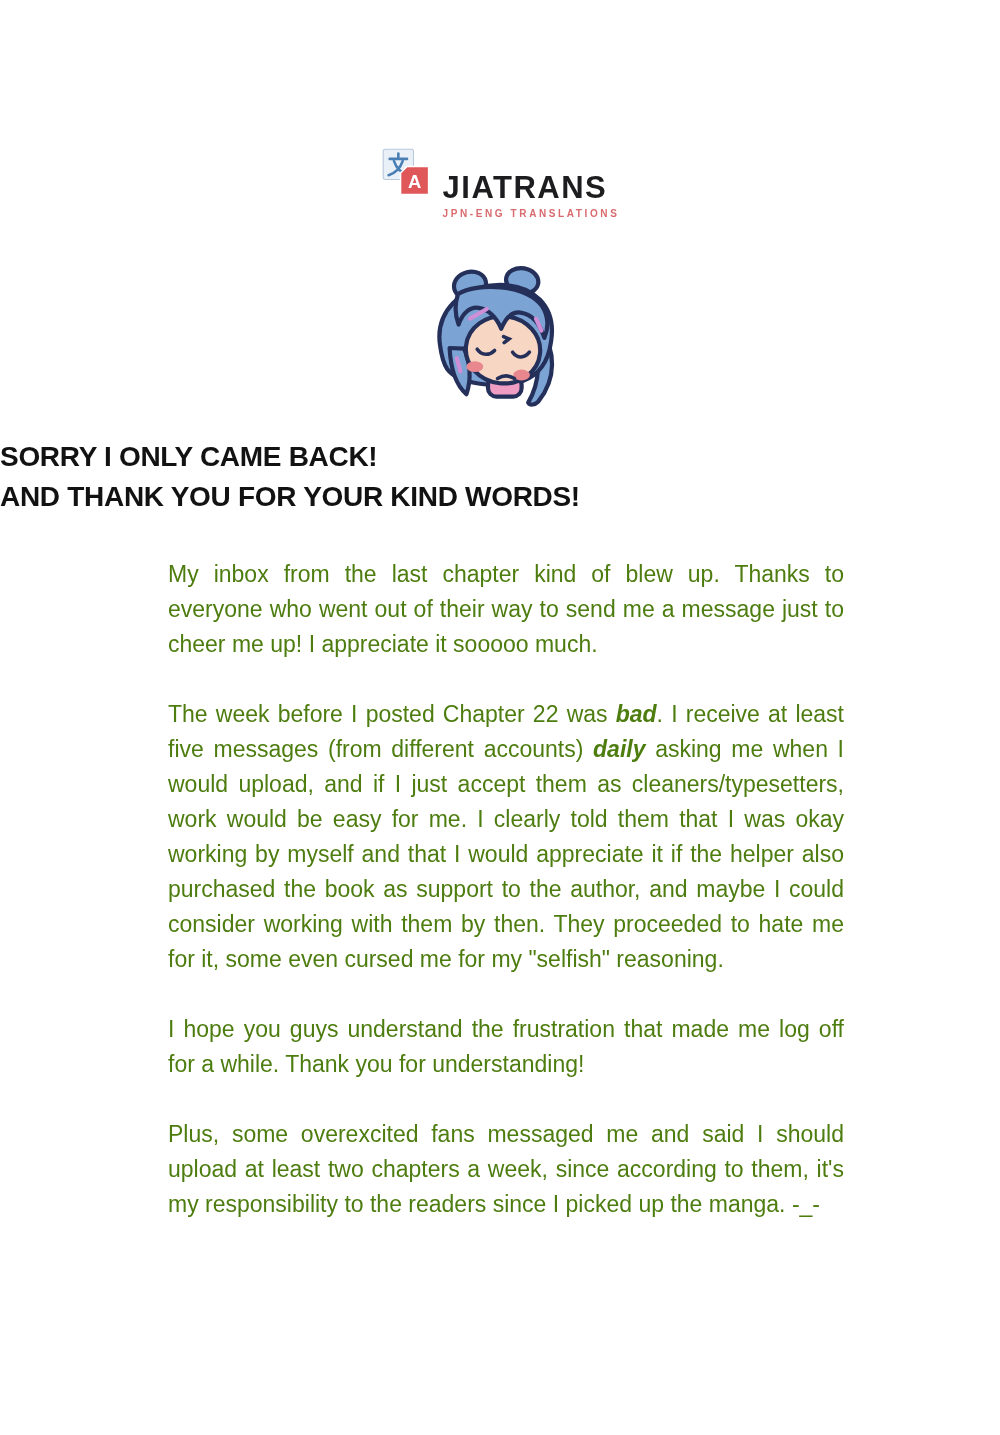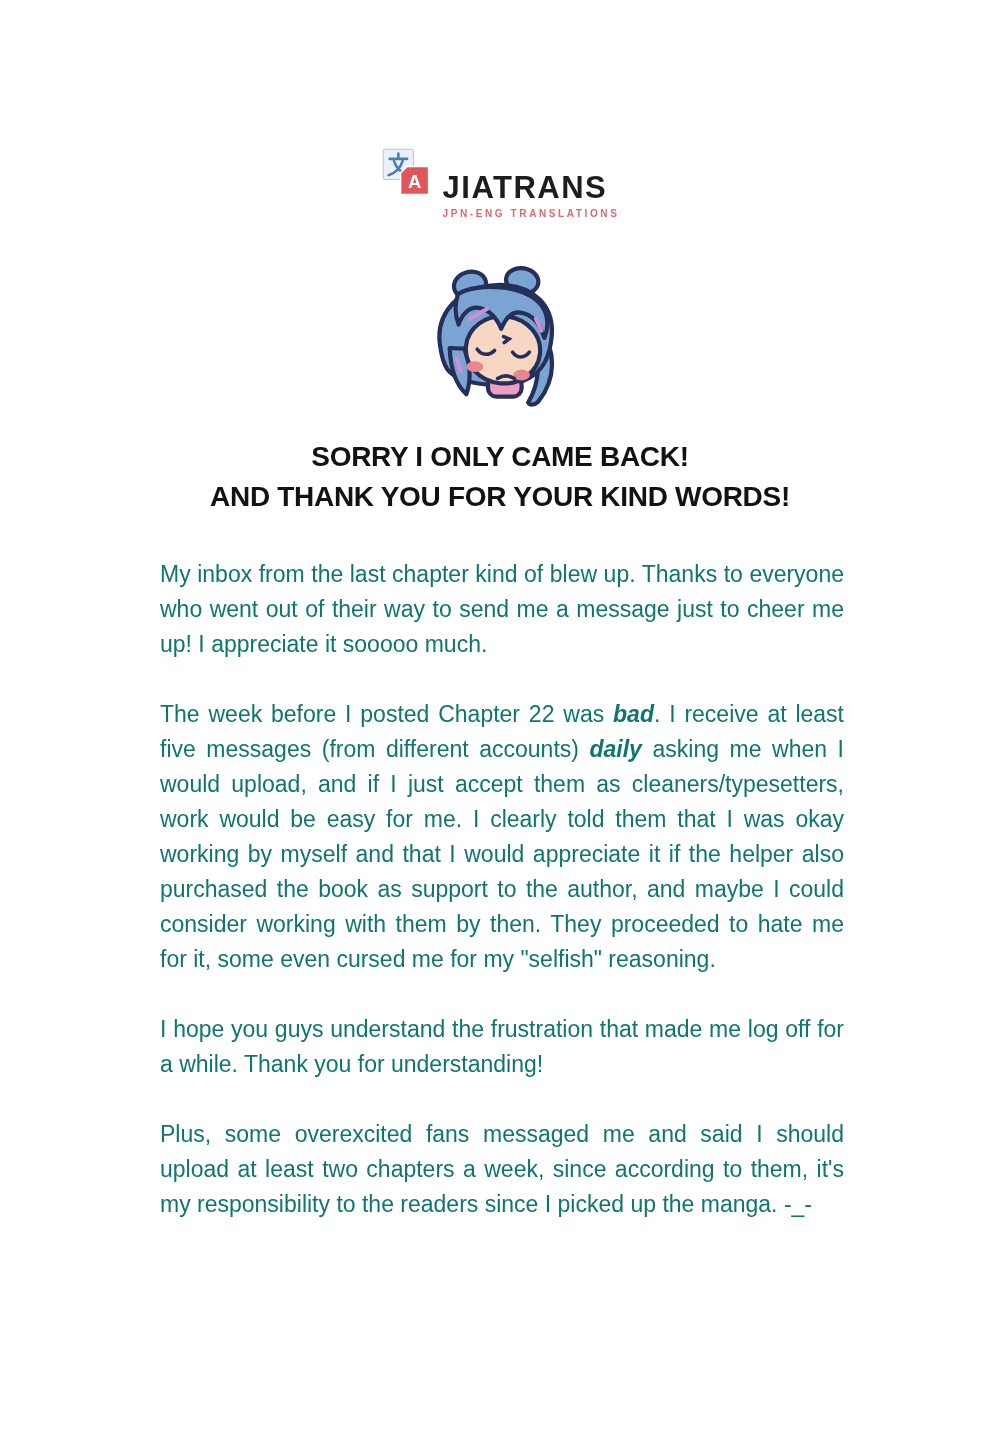--- a/index.html
+++ b/index.html
@@ -32,35 +32,35 @@
   
   .mascot {
     margin-top: 42px;
     display: flex; justify-content: center;
   }
   .mascot svg { width: 160px; height: 150px; }
 
   
   .heading {
     margin: 26px 0 0 0;
-    text-align: center;
+    text-align: left;
     font-size: 28px; font-weight: 800; letter-spacing: -0.3px;
     line-height: 40px; color: #121212;
   }
 
   
   .note-body {
     width: 688px;
     margin: 40px auto 0 auto;
   }
   .note-body p {
-    margin: 0 0 35px 4px;
+    margin: 0 0 35px 12px;
     font-size: 23px; line-height: 35px;
     text-align: justify;
-    color: #0f766e;
+    color: #4d7c0f;
   }
   .note-body p span.b { font-weight: 700; font-style: italic; }
   .note-body p span.i { font-style: italic; }
 </style>
 </head>
 <body>
 
 <div class="page">
 
   <header class="logo-block">

